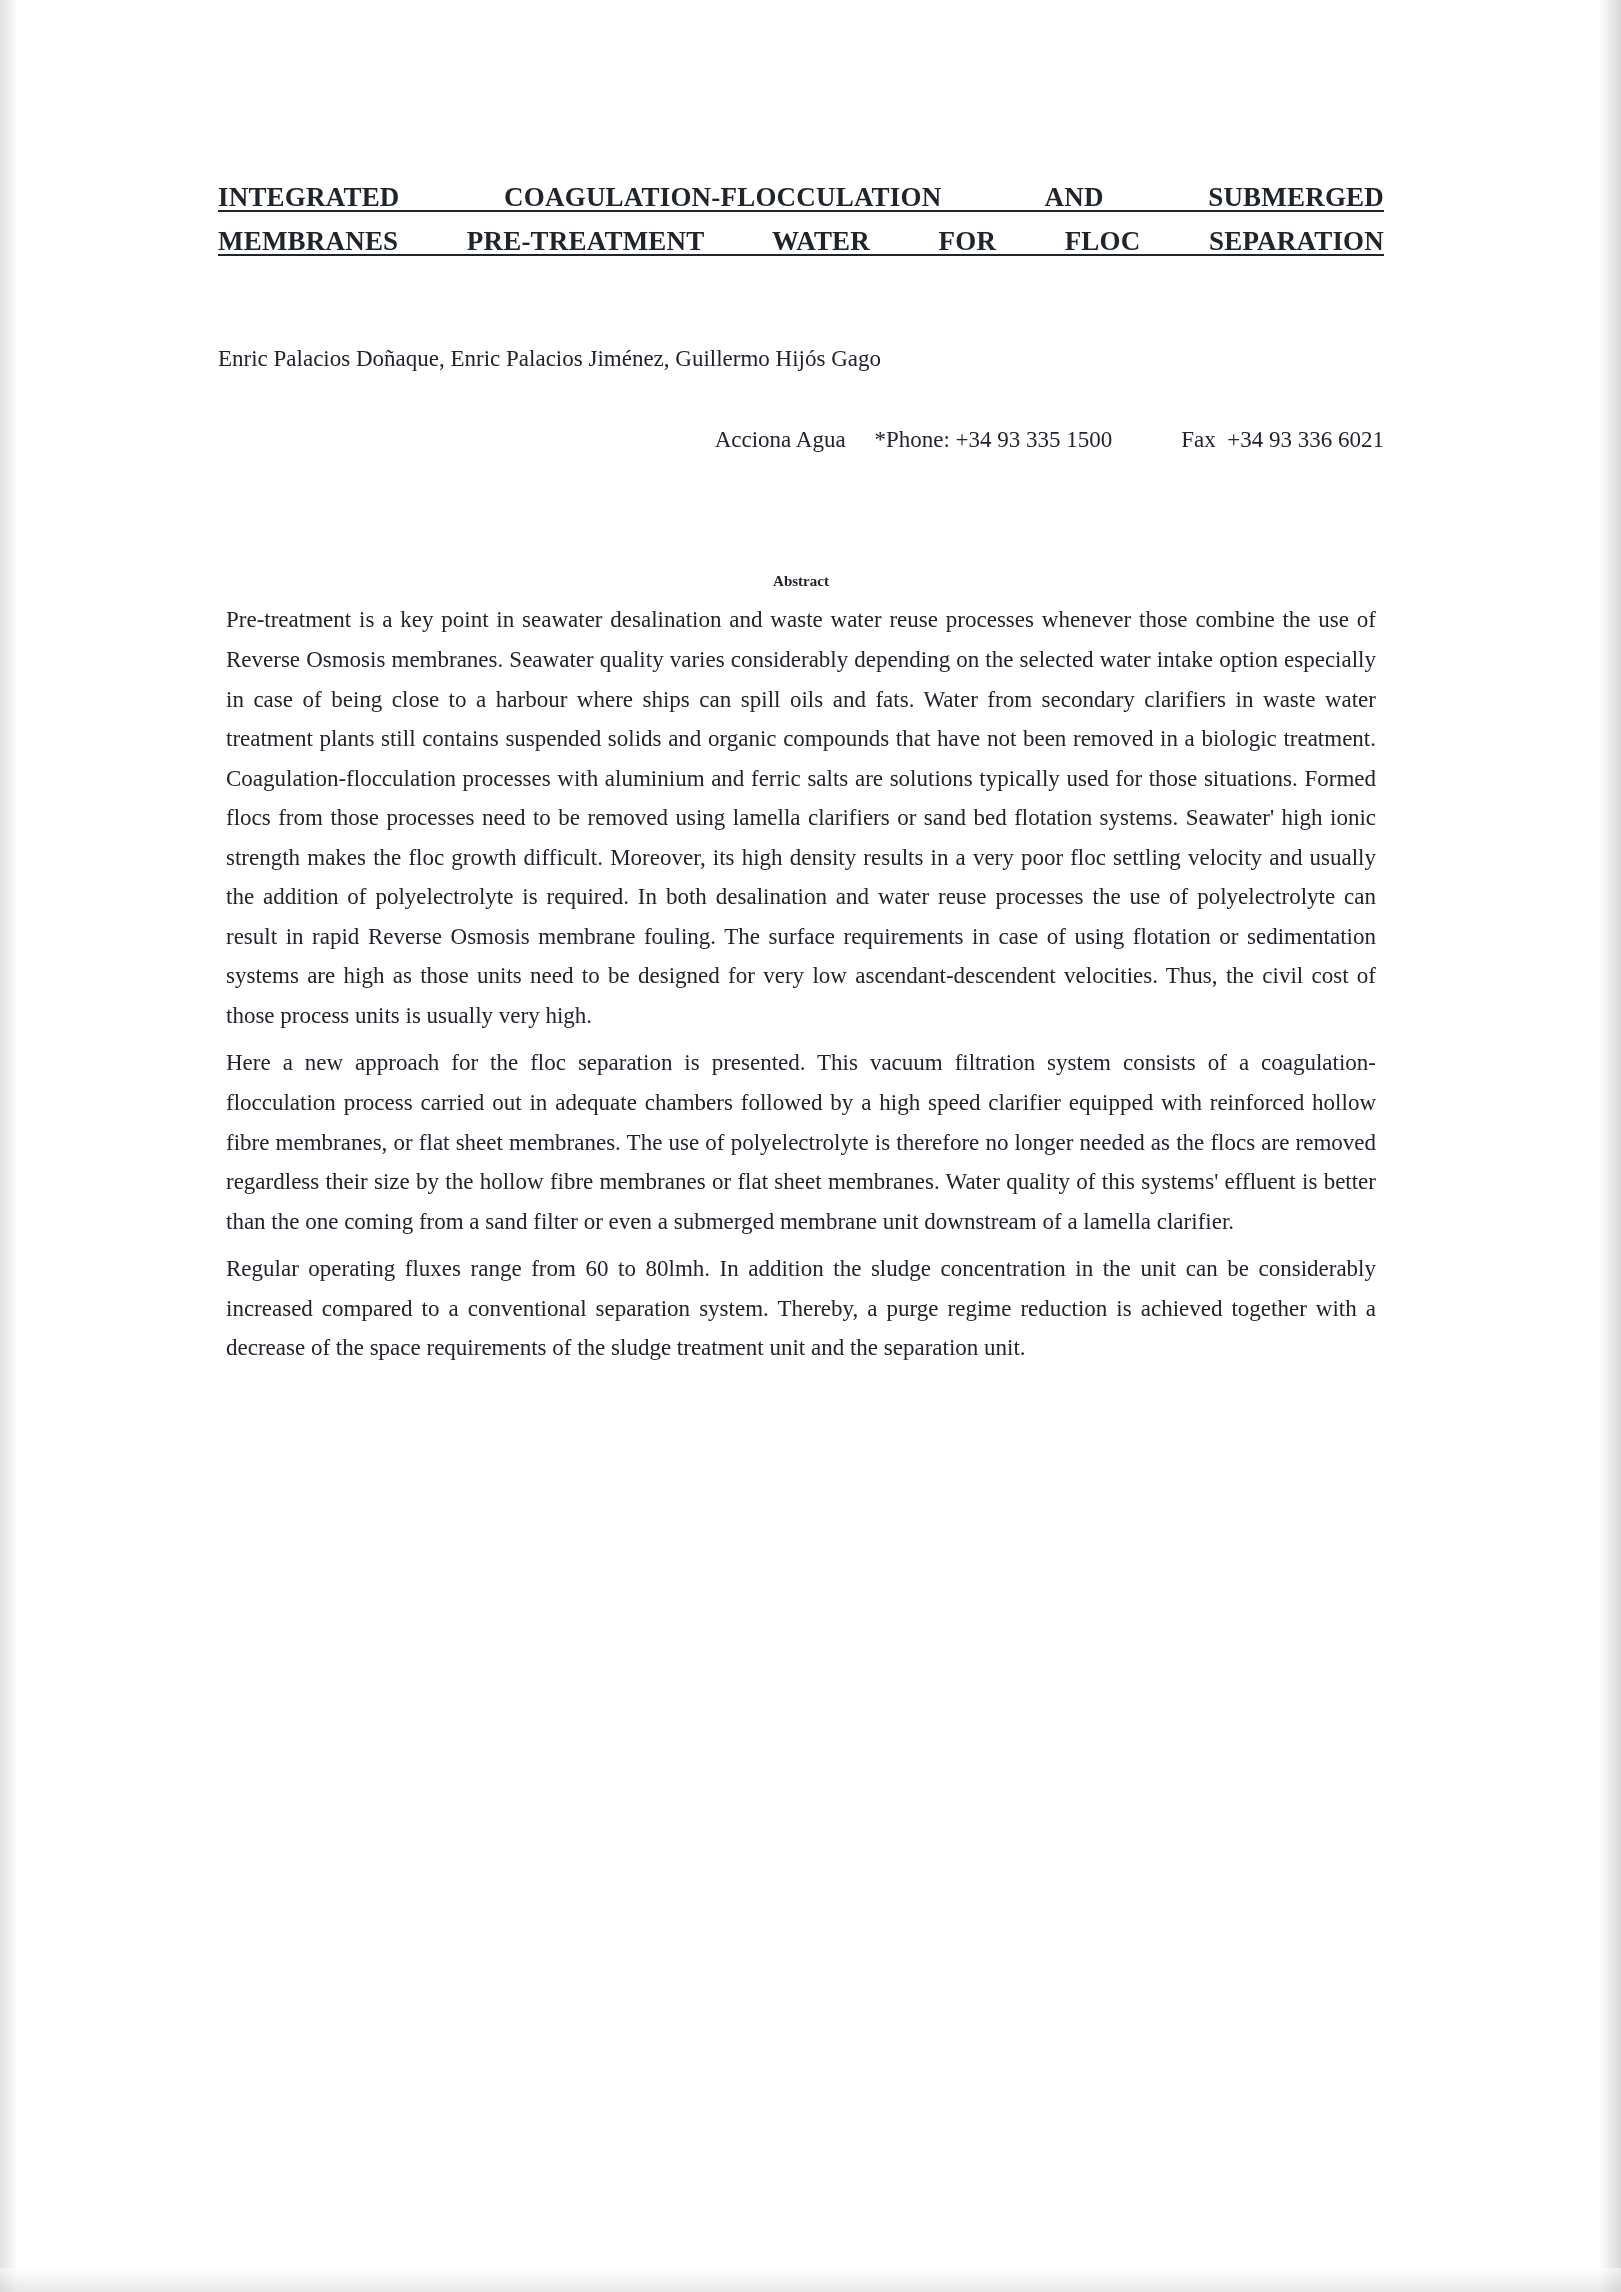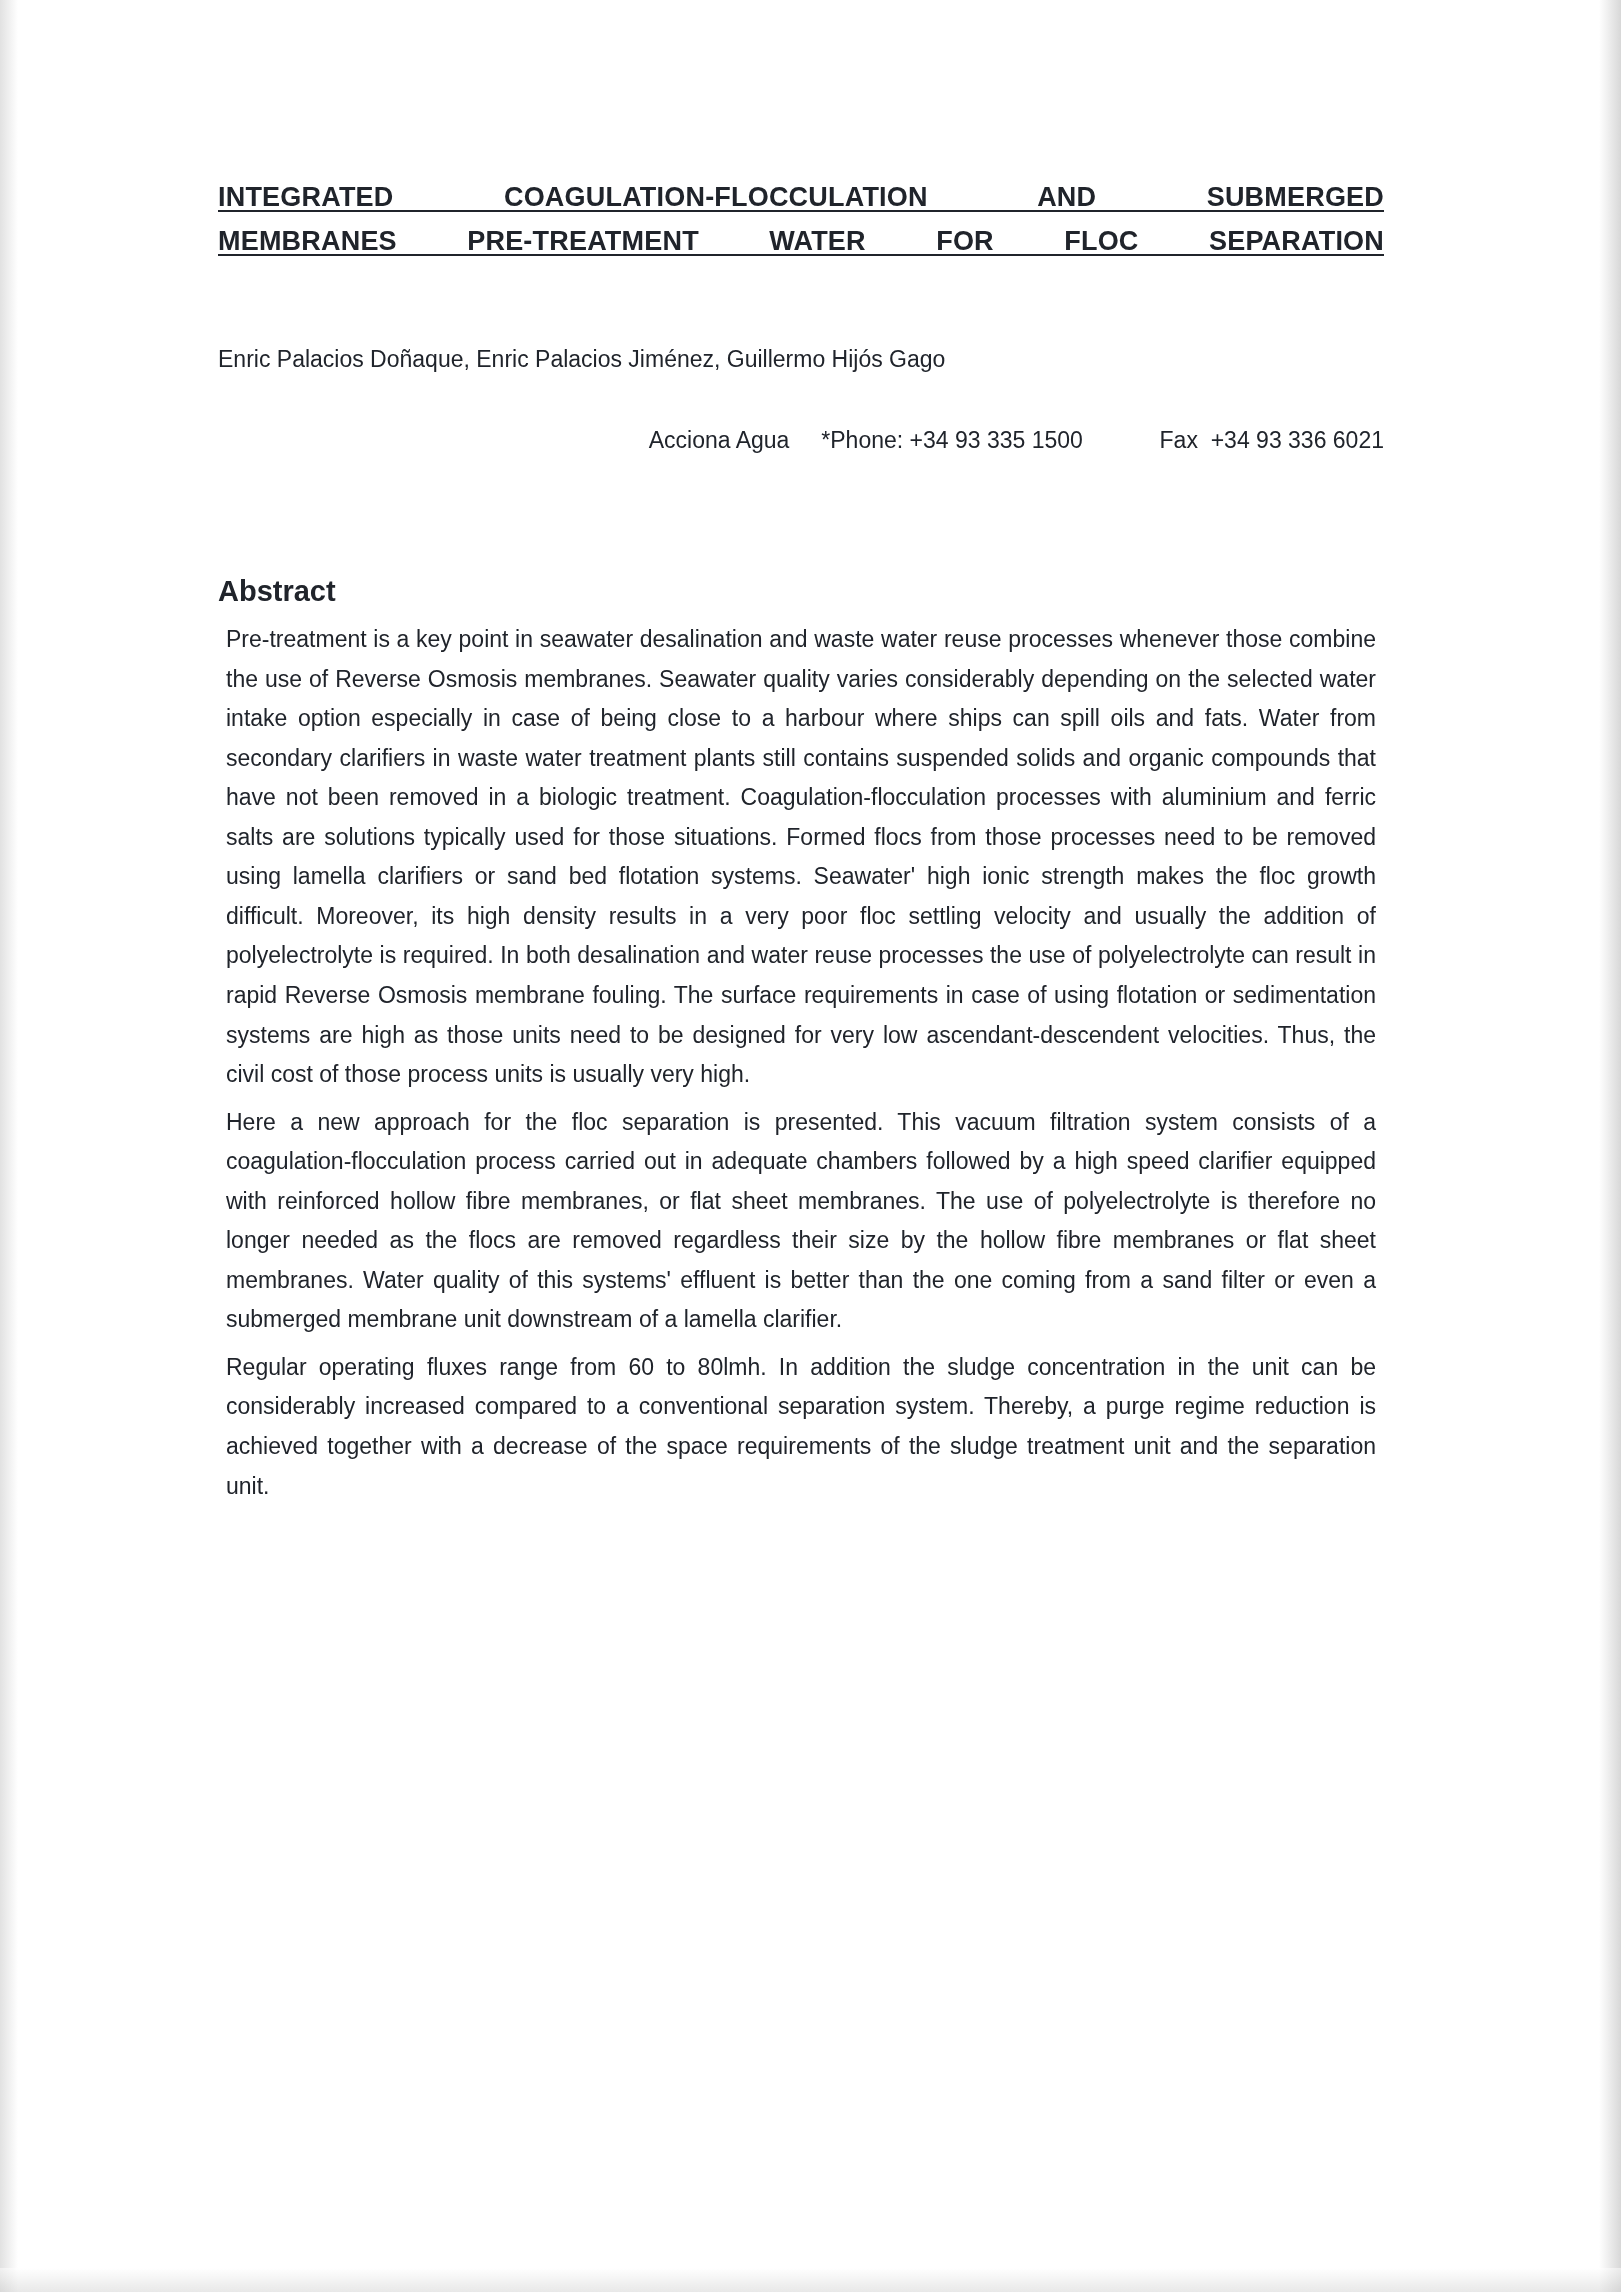--- a/index.html
+++ b/index.html
@@ -36,21 +36,21 @@
     left: 0; bottom: 0;
     width: 100%; height: 25.5px;
     background: linear-gradient(to top, #cfcfcf, #ffffff);
     opacity: .5;
   }
   .content {
     position: absolute;
     left: 218px;
     top: 176px;
     width: 1166px;
-    font-family: Liberation Sans, sans-serif;
+    font-family: Liberation Serif, serif;
     color: #20242b;
   }
   .doc-title {
     font-size: 27px;
     font-weight: bold;
     line-height: 1.62;
     text-align: justify;
     text-decoration: underline;
     text-underline-offset: 3.9px;
     letter-spacing: 0.2px;
@@ -69,23 +69,24 @@
     font-size: 23px;
     line-height: 1.75;
   }
   .affil-row {
     display: block;
     white-space: pre;
     text-align: right;
   }
   .section-head {
     margin-top: 71px;
-    font-size: 29px;
+    font-size: 15px;
     font-weight: bold;
     line-height: 1.4;
+    text-align: center;
   }
   .para {
     font-size: 23px;
     line-height: 1.72;
     text-align: justify;
     margin: 8px;
     text-justify: inter-word;
   }
   .para + .para { margin-top: 2px; }
   .abstract-body { margin-top: 5.9px; }

